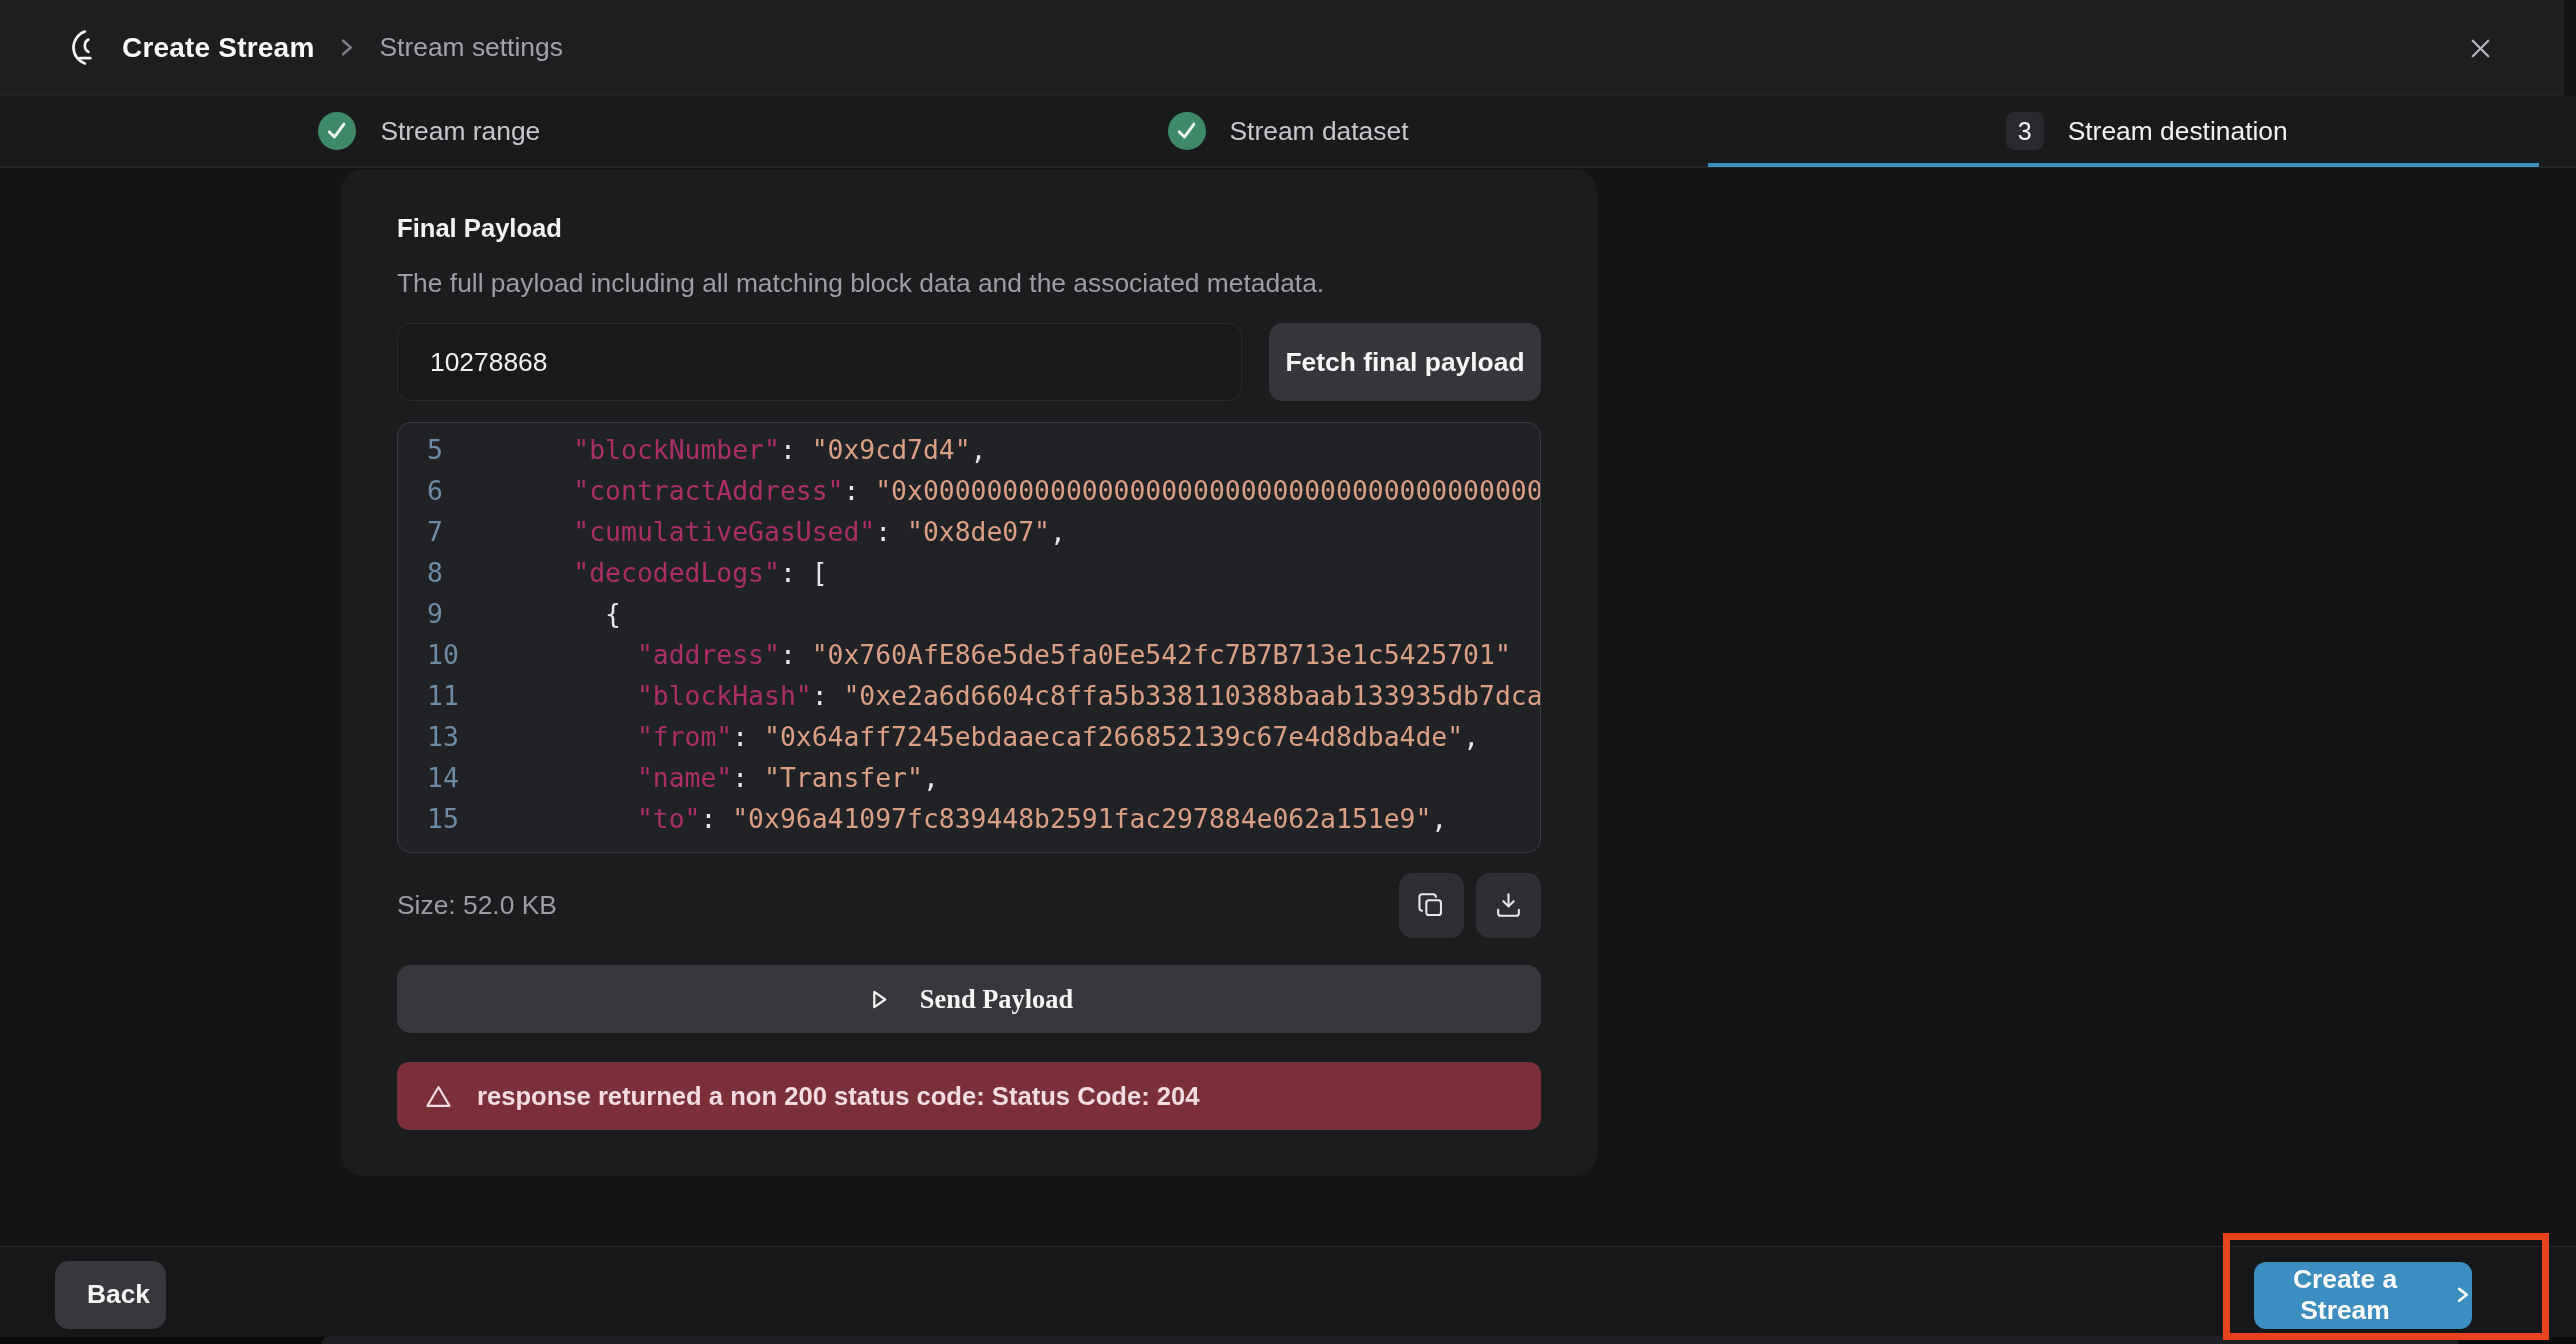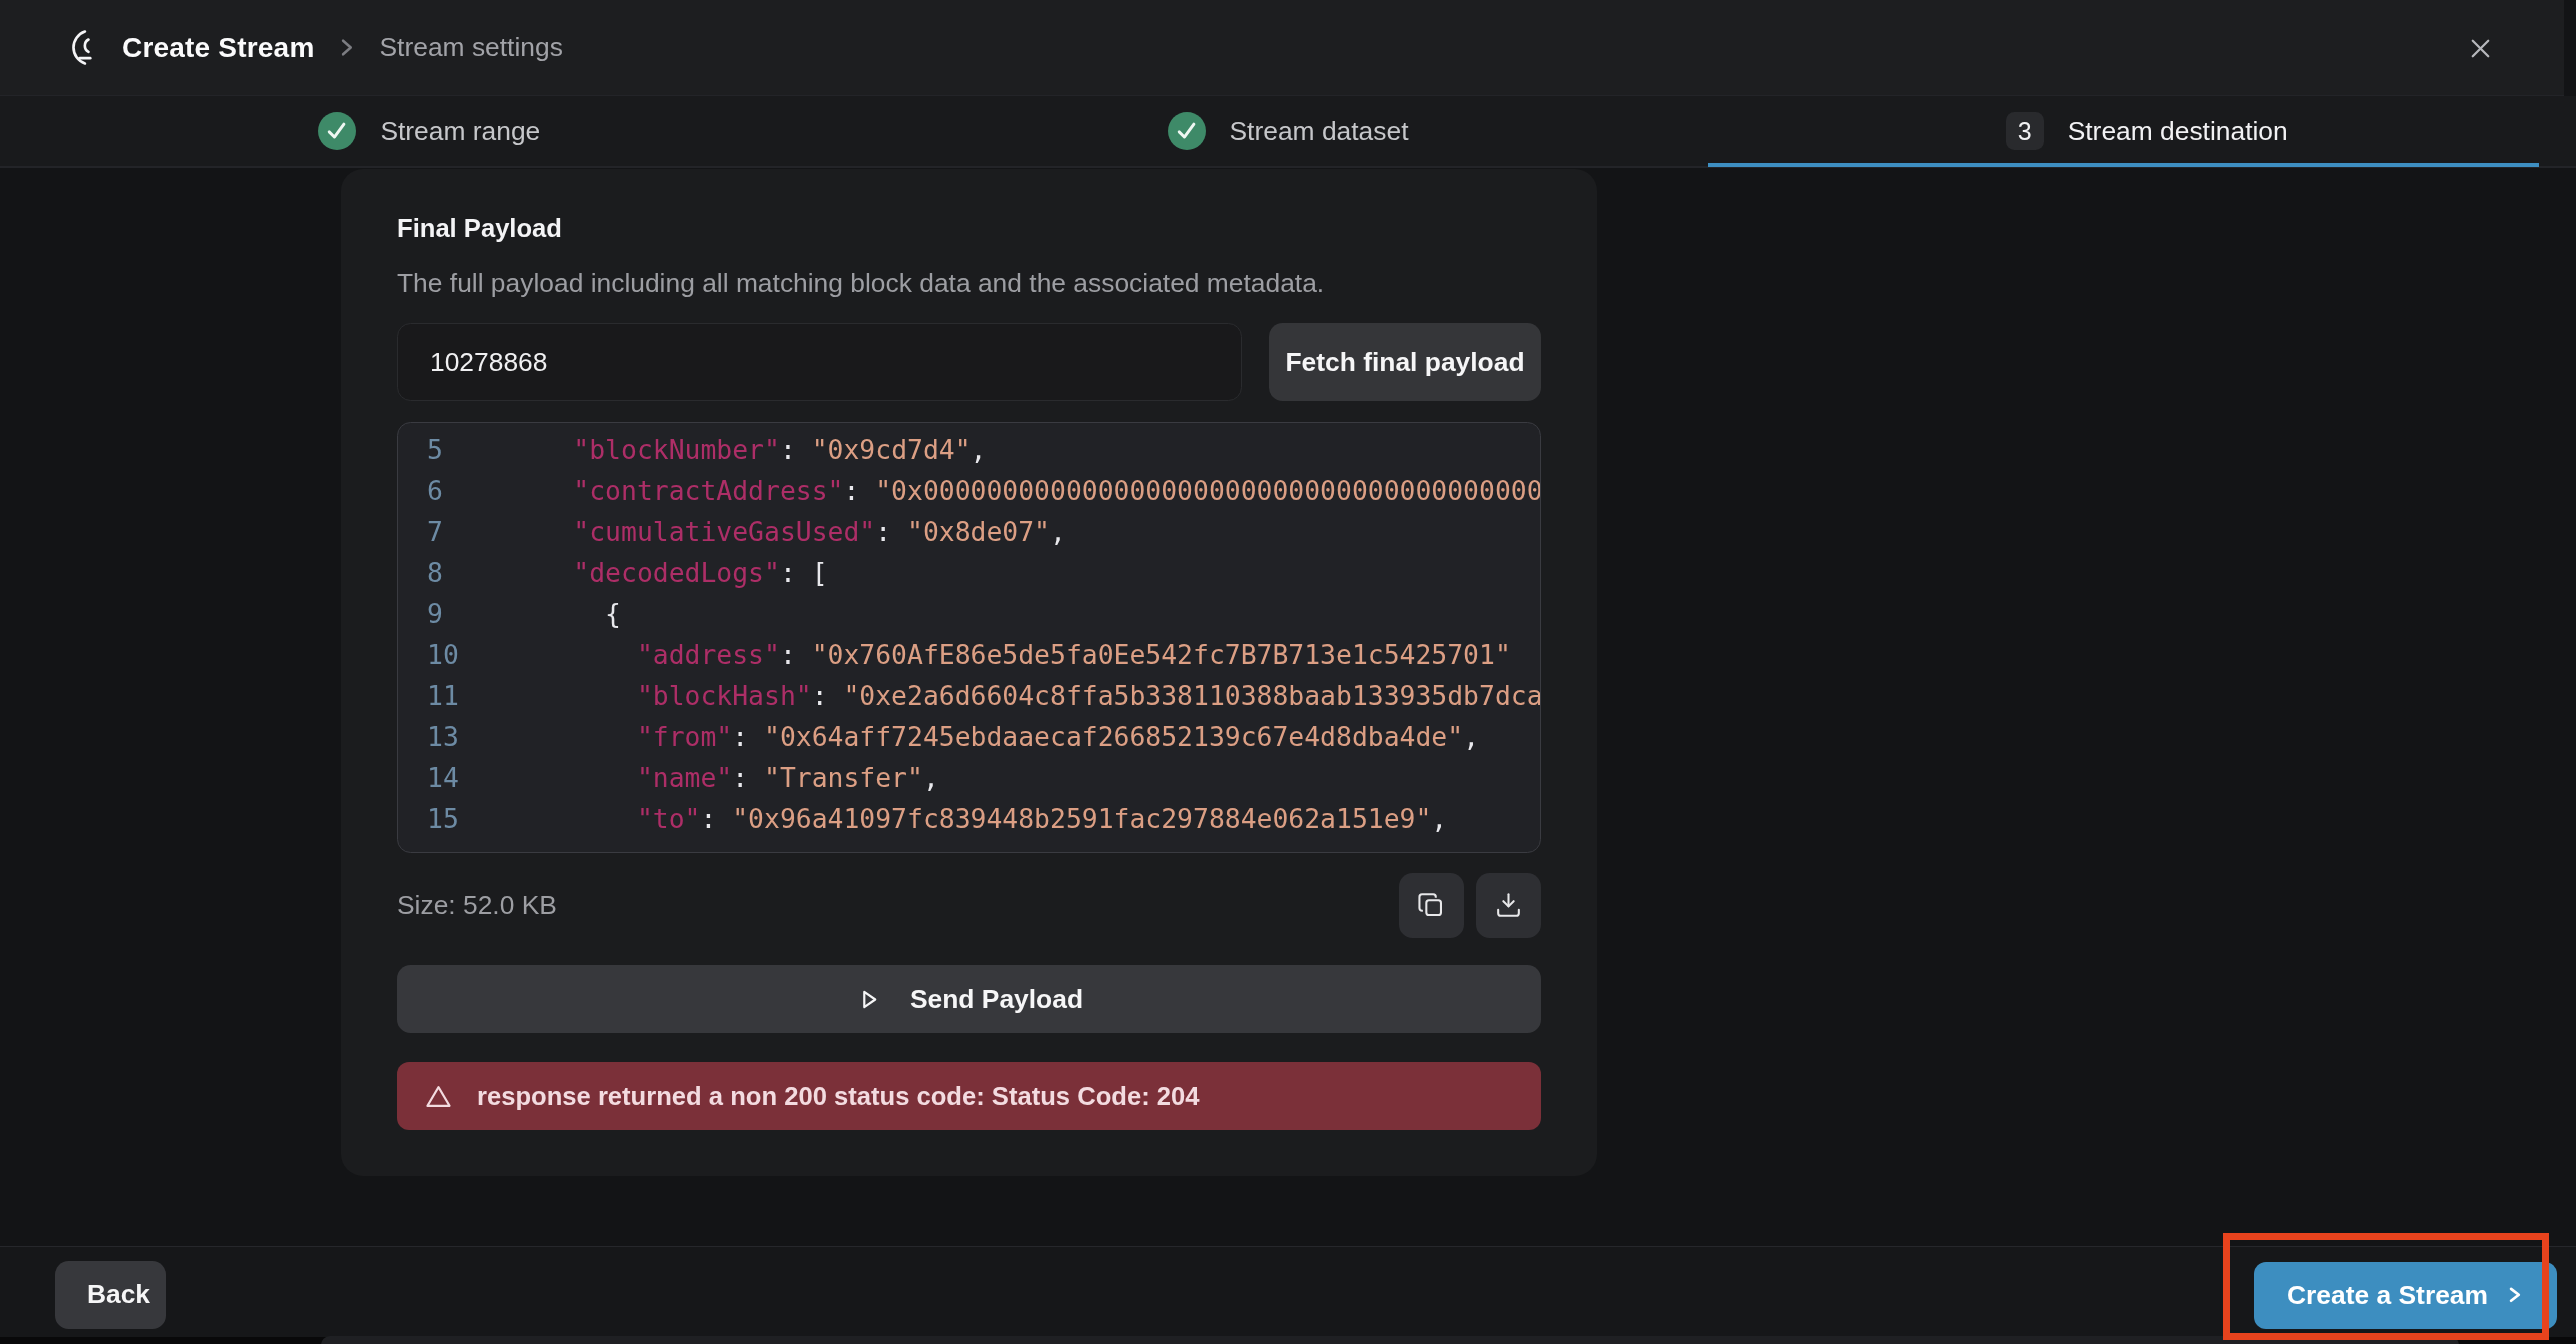--- a/index.html
+++ b/index.html
@@ -89,42 +89,42 @@
     width:65px; height:65px; border-radius:13.6px; background:#2e2f33; border:none;
     display:flex; align-items:center; justify-content:center; cursor:pointer; margin-left:12px;
   }
   .icon-btn:first-of-type { margin-left:auto; }
 
   
   .send-btn {
     margin-top:27px; width:100%; height:68px; background:#37383c; border:none;
     border-radius:13.6px; color:#f6f6f7; font-size:26.4px; font-weight:bold;
     display:flex; align-items:center; justify-content:center; gap:28px; cursor:pointer;
-    font-family:Liberation Sans, sans-serif;
+    font-family:Liberation Serif, serif;
   }
   .error-banner {
     margin-top:29px; height:68px; background:#7b3039; border-radius:12px;
     display:flex; align-items:center; padding:0 27px; gap:24px;
     color:#f3dbe0; font-size:25.6px; font-weight:bold;
   }
 
   
   .footer {
     position:absolute; left:0; right:0; top:1246px; height:91px;
     background:#161719; border-top:1.7px solid #26272b;
   }
   .back-btn {
     position:absolute; left:55px; top:13.6px; width:111px; height:68px;
     background:#37383c; border:none; border-radius:13.6px;
     color:#f6f6f7; font-size:26.4px; font-weight:bold; cursor:pointer;
     font-family:"Liberation Sans", sans-serif;
     padding-left:16px;
   }
   .create-btn {
-    position:absolute; left:2254px; top:14.5px; width:303px; height:67px;
+    position:absolute; left:2254px; top:14.5px; width:218px; height:67px;
     background:#3d8ec0; border:none; border-radius:12px;
     color:#ffffff; font-size:26.4px; font-weight:bold; cursor:pointer;
     display:flex; align-items:center; justify-content:center; gap:17px;
     font-family:"Liberation Sans", sans-serif;
   }
   .annotation-box {
     position:absolute; left:2223px; top:1233px; width:326px; height:107px;
     border:7.7px solid #e8431d; z-index:10; pointer-events:none;
   }
 

